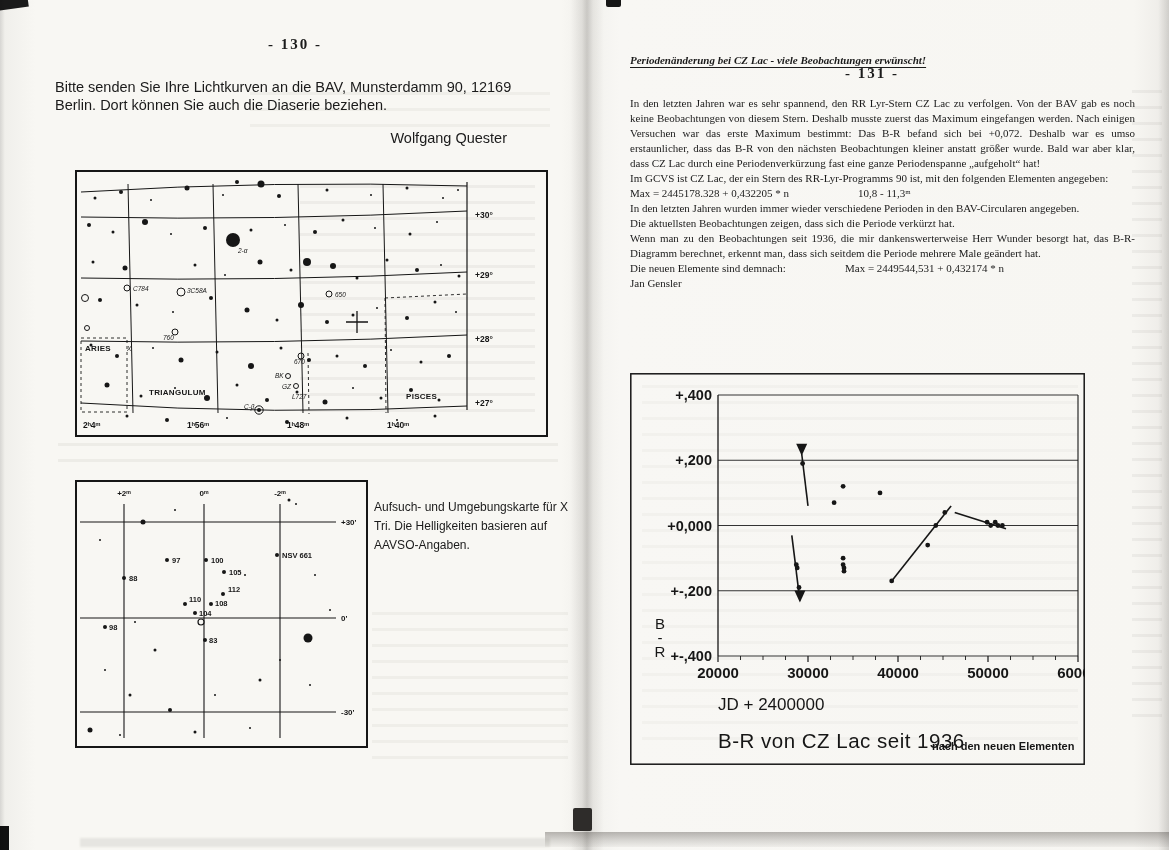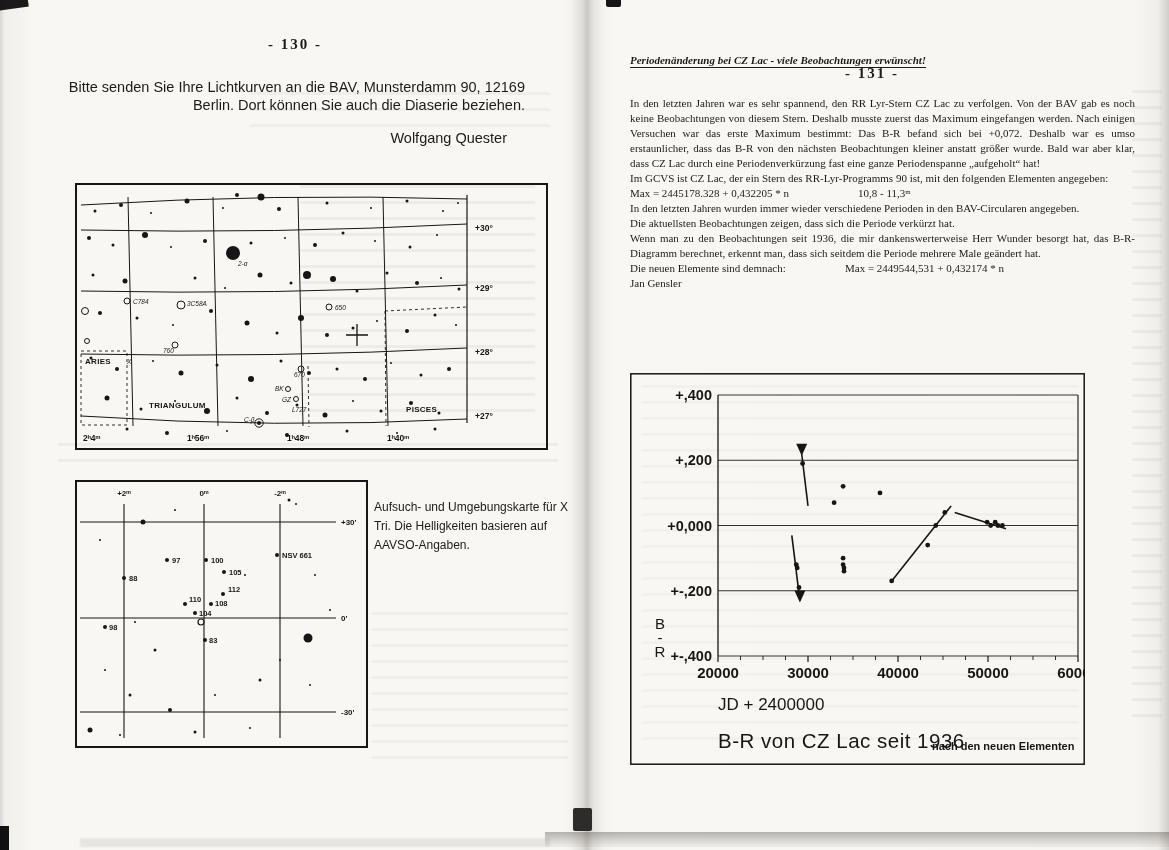--- a/index.html
+++ b/index.html
@@ -16,21 +16,21 @@
   .fold-bottom{left:573px;top:808px;width:19px;height:23px;background:#2e2c2a;border-radius:2px;}
   .bottom-band{left:545px;top:832px;width:624px;height:15px;
         background:linear-gradient(180deg,rgba(70,65,60,0.38) 0,rgba(70,65,60,0.18) 55%,rgba(70,65,60,0.05) 100%);}
   .bottom-band-light{left:80px;top:838px;width:470px;height:9px;background:rgba(80,75,70,0.10);filter:blur(1px);}
   .right-edge{left:1158px;top:0;width:11px;height:850px;background:linear-gradient(90deg,rgba(0,0,0,0) 0,rgba(0,0,0,0.12) 100%);}
   .left-edge{left:0;top:0;width:5px;height:850px;background:linear-gradient(90deg,rgba(0,0,0,0.10) 0,rgba(0,0,0,0) 100%);}
   .bleed{background:repeating-linear-gradient(180deg,rgba(95,90,82,0.12) 0 3px,rgba(95,90,82,0) 3px 16px);
          filter:blur(0.7px);pointer-events:none;}
   
   .pagenum{width:200px;text-align:center;font-family:"Liberation Serif",serif;font-size:15px;letter-spacing:2px;font-weight:bold;}
-  .lp-par{left:55px;top:78px;width:470px;font-size:14.5px;line-height:18px;text-align:right;}
+  .lp-par{left:55px;top:78px;width:470px;font-size:14.5px;line-height:18px;}
   .lp-sign{left:55px;top:130px;width:452px;text-align:right;font-size:14.5px;}
   .caption{left:374px;top:498px;width:212px;font-size:12px;line-height:19px;}
   .rp-title{left:630px;top:54px;width:505px;font-family:"Liberation Serif",serif;font-weight:bold;font-size:11px;
             text-decoration:underline;text-underline-offset:3px;font-style:italic;}
   .rp-text{left:630px;top:96px;width:505px;font-family:"Liberation Serif",serif;font-size:11px;line-height:15px;text-align:justify;}
   .rp-text p{margin:0;}
   .formula-row{position:relative;height:15px;}
   .formula-mag{position:absolute;left:228px;top:0;}
   .elements-row{position:relative;height:15px;}
   .elements-new{position:absolute;left:215px;top:0;font-weight:normal;}
@@ -59,21 +59,21 @@
   <div class="abs bleed" style="left:372px;top:612px;width:196px;height:160px;opacity:.5"></div>
   <div class="abs bleed" style="left:1132px;top:90px;width:30px;height:640px;opacity:.6"></div>
   <div class="abs bleed" style="left:642px;top:385px;width:436px;height:360px;opacity:.35"></div>
 
   <div class="abs pagenum" style="left:195px;top:36px;">- 130 -</div>
 
   <div class="abs lp-par">Bitte senden Sie Ihre Lichtkurven an die BAV, Munsterdamm 90, 12169 Berlin. Dort können Sie auch die Diaserie beziehen.</div>
 
   <div class="abs lp-sign">Wolfgang Quester</div>
 
-  <div class="abs chartbox" style="left:75px;top:170px;width:473px;height:267px;margin-top:13px;">
+  <div class="abs chartbox" style="left:75px;top:170px;width:473px;height:267px;">
     <svg id="svg-top-chart" width="473" height="267" viewBox="0 0 473 267">
         <rect x="1" y="1" width="471" height="265" fill="none" stroke="#161616" stroke-width="2"></rect>
         <g>
           <path d="M 6 22 Q 200 10 392 16" fill="none" stroke="#161616" stroke-width="1"></path>
           <path d="M 6 47 Q 200 51 392 41" fill="none" stroke="#161616" stroke-width="1"></path>
           <path d="M 6 108 Q 200 112 392 102" fill="none" stroke="#161616" stroke-width="1"></path>
           <path d="M 6 171 Q 200 175 392 165" fill="none" stroke="#161616" stroke-width="1"></path>
           <path d="M 6 233 Q 200 246 392 236" fill="none" stroke="#161616" stroke-width="1"></path>
           <line x1="53" y1="14" x2="58" y2="243" stroke="#161616" stroke-width="1"></line>
           <line x1="138" y1="14" x2="143" y2="243" stroke="#161616" stroke-width="1"></line>

